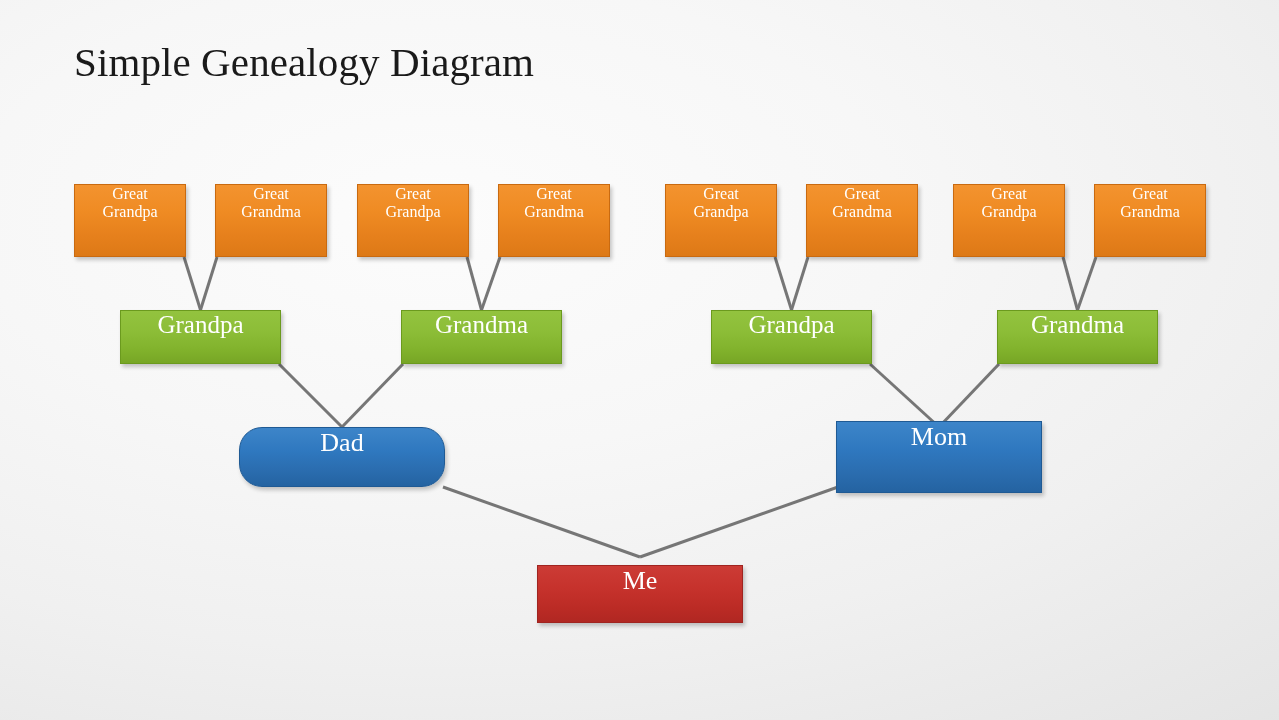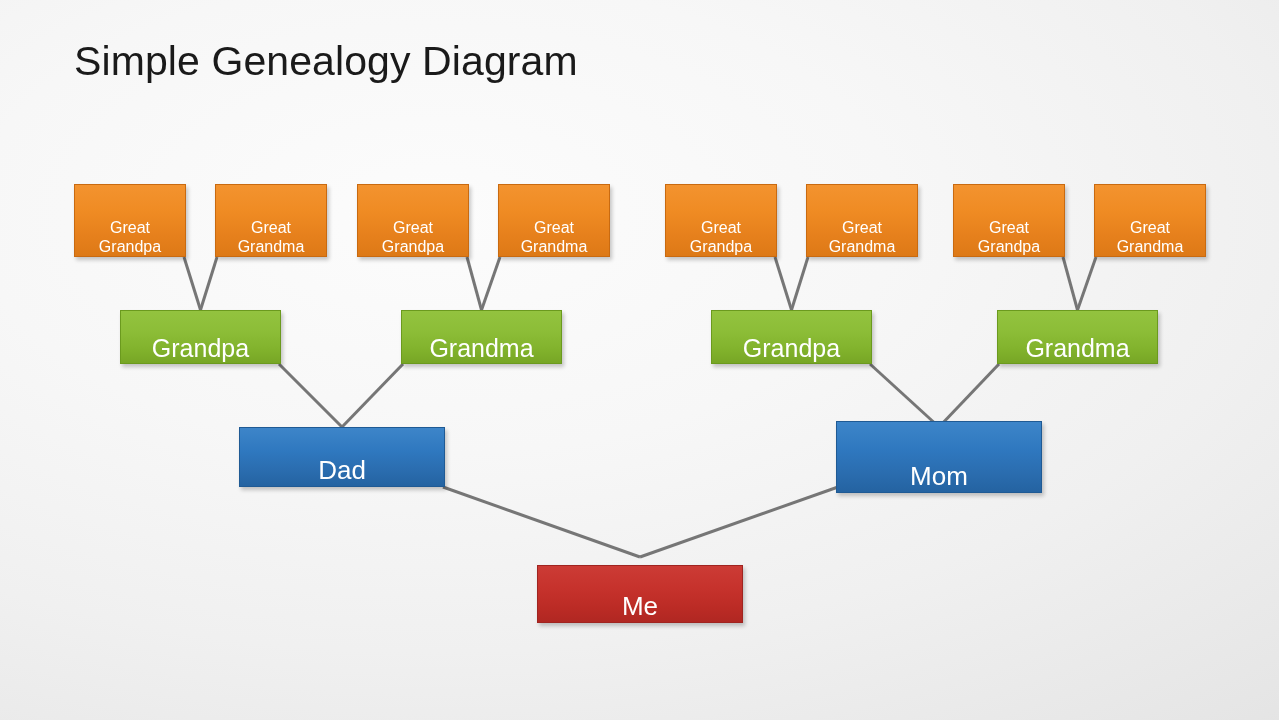--- a/index.html
+++ b/index.html
@@ -18,20 +18,21 @@
     width: 1279px;
     height: 720px;
     background:
       radial-gradient(ellipse 120% 110% at 34% 30%,
         #fcfcfc 0%,
         #f7f7f7 30%,
         #f0f0f0 55%,
         #e7e7e7 78%,
         #dedede 100%);
     overflow: hidden;
+    font-family: Liberation Serif, serif;
   }
 
   
   #title {
     position: absolute;
     left: 74px;
     top: 38px;
     font-size: 41px;
     font-weight: 400;
     color: #1a1a1a;
@@ -51,21 +52,21 @@
     stroke: #767676;
     stroke-width: 3;
     stroke-linecap: butt;
   }
 
   
   .node {
     position: absolute;
     box-sizing: border-box;
     display: flex;
-    align-items: flex-end;
+    align-items: flex-start;
     justify-content: center;
     text-align: center;
     color: #ffffff;
     line-height: 1.15;
     box-shadow: 2px 3px 4px rgba(0,0,0,0.22);
   }
 
   .node .label {
     display: block;
     width: 100%;
@@ -170,21 +171,21 @@
       </div>
       <div class="node tier-grand" style="left: 401px; top: 310px; width: 161px; height: 54px;">
         <span class="label">Grandma</span>
       </div>
       <div class="node tier-grand" style="left: 711px; top: 310px; width: 161px; height: 54px;">
         <span class="label">Grandpa</span>
       </div>
       <div class="node tier-grand" style="left: 997px; top: 310px; width: 161px; height: 54px;">
         <span class="label">Grandma</span>
       </div>
-      <div class="node tier-parent" style="left: 239px; top: 427px; width: 206px; height: 60px;">
+      <div class="node tier-parent" style="left: 239px; top: 427px; width: 206px; height: 60px; border-radius: 23px;">
         <span class="label">Dad</span>
       </div>
       <div class="node tier-parent" style="left: 836px; top: 421px; width: 206px; height: 72px;">
         <span class="label">Mom</span>
       </div>
       <div class="node tier-self" style="left: 537px; top: 557px; width: 206px; height: 58px; margin-top: 8px;">
         <span class="label">Me</span>
       </div>
     </div>
 

